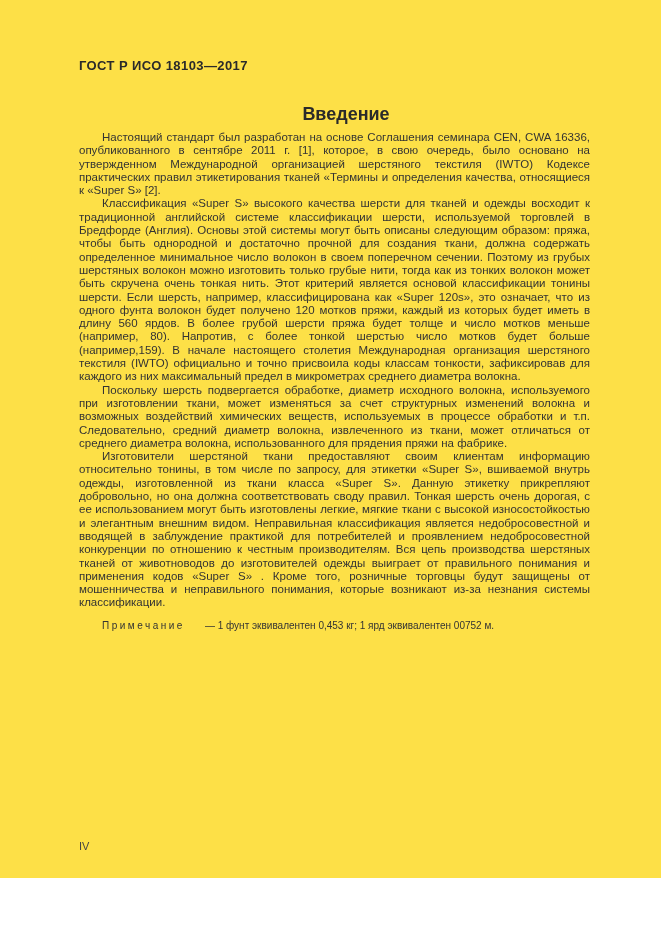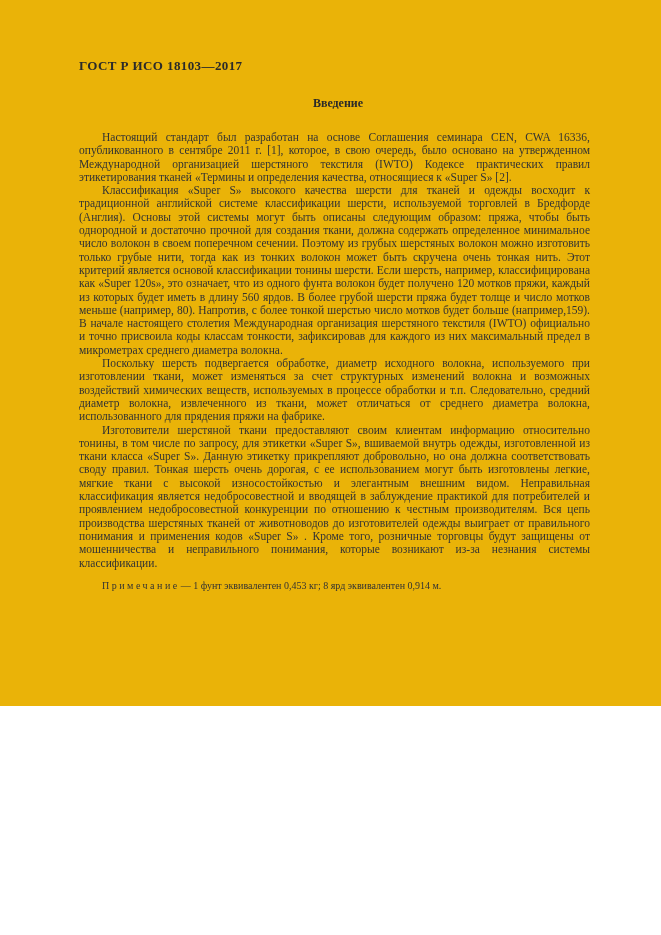--- a/index.html
+++ b/index.html
@@ -3,43 +3,43 @@
 <meta charset="utf-8">
 <style>
   html, body {
     margin: 0;
     padding: 0;
     background: #ffffff;
   }
   .page {
     position: relative;
     width: 661px;
-    height: 706px;
-    background: #eab308;
-    font-family: Liberation Serif, serif;
+    height: 878px;
+    background: #fde047;
+    font-family: Liberation Sans, sans-serif;
     color: #2d2d2d;
     overflow: hidden;
   }
   .doc-header {
     position: absolute;
     top: 58px;
     left: 79px;
     font-size: 13px;
     font-weight: bold;
     letter-spacing: 0.4px;
     color: #2a2a2a;
   }
   .doc-title {
     position: absolute;
     top: 92px;
     left: 78px;
     width: 512px;
-    margin: 4px;
+    margin: 12px;
     text-align: center;
-    font-size: 12px;
+    font-size: 18px;
     font-weight: bold;
     color: #2a2a2a;
   }
   .body-text {
     position: absolute;
     top: 131px;
     left: 79px;
     width: 511px;
     font-size: 11.5px;
     line-height: 13.3px;
@@ -52,21 +52,21 @@
   }
   .note {
     margin-top: 10px !important;
     font-size: 10px;
     line-height: 12px;
     text-indent: 30px;
     text-align: left;
   }
   .note-label {
     letter-spacing: 2.5px;
-    margin-right: 1px;
+    margin-right: 20px;
   }
   .page-number {
     position: absolute;
     left: 79px;
     top: 840px;
     font-size: 11px;
     color: #444444;
   }
 </style>
 </head>
@@ -77,19 +77,19 @@
   <div class="doc-header">ГОСТ Р ИСО 18103—2017</div>
 
   <h1 class="doc-title">Введение</h1>
 
   <div class="body-text">
     <p>Настоящий стандарт был разработан на основе Соглашения семинара CEN, CWA 16336, опубликованного в сентябре 2011 г. [1], которое, в свою очередь, было основано на утвержденном Международной организацией шерстяного текстиля (IWTO) Кодексе практических правил этикетирования тканей «Термины и определения качества, относящиеся к «Super S» [2].</p>
     <p>Классификация «Super S» высокого качества шерсти для тканей и одежды восходит к традиционной английской системе классификации шерсти, используемой торговлей в Бредфорде (Англия). Основы этой системы могут быть описаны следующим образом: пряжа, чтобы быть однородной и достаточно прочной для создания ткани, должна содержать определенное минимальное число волокон в своем поперечном сечении. Поэтому из грубых шерстяных волокон можно изготовить только грубые нити, тогда как из тонких волокон может быть скручена очень тонкая нить. Этот критерий является основой классификации тонины шерсти. Если шерсть, например, классифицирована как «Super 120s», это означает, что из одного фунта волокон будет получено 120 мотков пряжи, каждый из которых будет иметь в длину 560 ярдов. В более грубой шерсти пряжа будет толще и число мотков меньше (например, 80). Напротив, с более тонкой шерстью число мотков будет больше (например,159). В начале настоящего столетия Международная организация шерстяного текстиля (IWTO) официально и точно присвоила коды классам тонкости, зафиксировав для каждого из них максимальный предел в микрометрах среднего диаметра волокна.</p>
     <p>Поскольку шерсть подвергается обработке, диаметр исходного волокна, используемого при изготовлении ткани, может изменяться за счет структурных изменений волокна и возможных воздействий химических веществ, используемых в процессе обработки и т.п. Следовательно, средний диаметр волокна, извлеченного из ткани, может отличаться от среднего диаметра волокна, использованного для прядения пряжи на фабрике.</p>
     <p>Изготовители шерстяной ткани предоставляют своим клиентам информацию относительно тонины, в том числе по запросу, для этикетки «Super S», вшиваемой внутрь одежды, изготовленной из ткани класса «Super S». Данную этикетку прикрепляют добровольно, но она должна соответствовать своду правил. Тонкая шерсть очень дорогая, с ее использованием могут быть изготовлены легкие, мягкие ткани с высокой износостойкостью и элегантным внешним видом. Неправильная классификация является недобросовестной и вводящей в заблуждение практикой для потребителей и проявлением недобросовестной конкуренции по отношению к честным производителям. Вся цепь производства шерстяных тканей от животноводов до изготовителей одежды выиграет от правильного понимания и применения кодов «Super S» . Кроме того, розничные торговцы будут защищены от мошенничества и неправильного понимания, которые возникают из-за незнания системы классификации.</p>
     <p class="note">
-      <span class="note-label">Примечание</span><span>— 1 фунт эквивалентен 0,453 кг; 8 ярд эквивалентен 0,914 м.</span>
+      <span class="note-label">Примечание</span><span>— 1 фунт эквивалентен 0,453 кг; 1 ярд эквивалентен 00752 м.</span>
     </p>
   </div>
 
   <div class="page-number">IV</div>
 
 </div>
 
 </body></html>

